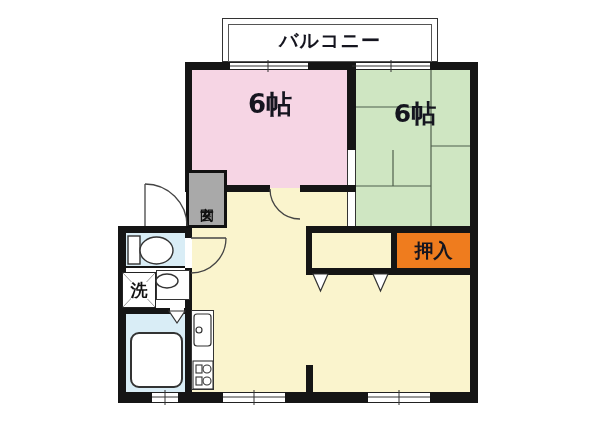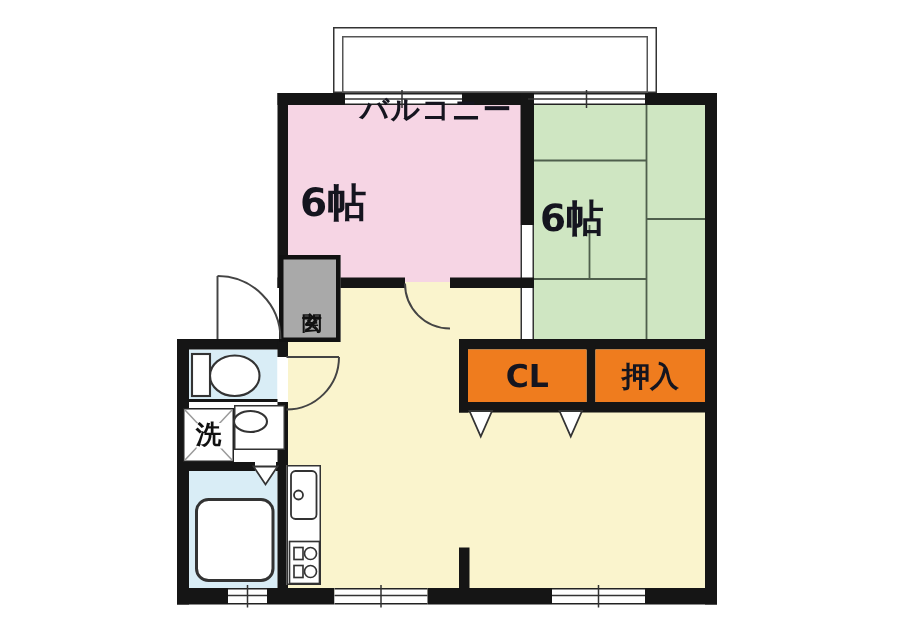--- a/index.html
+++ b/index.html
@@ -5,21 +5,21 @@
   html,body{margin:0;padding:0;background:#ffffff;}
   #stage{
     position:relative;width:600px;height:424px;background:#ffffff;
     font-family:"DejaVu Sans","Liberation Sans",sans-serif;
     font-weight:bold;color:#111111;overflow:hidden;
   }
   .abs{position:absolute;}
   .wall{position:absolute;background:#151515;}
   .room{position:absolute;}
   .window{position:absolute;background:#ffffff;border-top:1.5px solid #222;border-bottom:1.5px solid #222;box-sizing:border-box;}
-  .label{position:absolute;text-align:left;color:#15151f;margin-top:32px;}
+  .label{position:absolute;text-align:center;color:#15151f;}
   .box{position:absolute;box-sizing:border-box;display:flex;align-items:center;justify-content:center;}
   svg{position:absolute;left:0;top:0;pointer-events:none;}
 </style>
 </head>
 <body>
 
 <div id="stage">
 
   <div class="room" style="left:188px;top:188px;width:286px;height:208px;background:#faf4cd;"></div>
   <div class="room" style="left:188px;top:64px;width:164px;height:124px;background:#f6d5e4;"></div>
@@ -62,23 +62,20 @@
 
   <div class="wall" style="left:118px;top:392px;width:34px;height:11px;"></div>
   <div class="window" style="left:152px;top:392px;width:26px;height:11px;"></div>
   <div class="wall" style="left:178px;top:392px;width:45px;height:11px;"></div>
   <div class="window" style="left:223px;top:392px;width:62px;height:11px;"></div>
   <div class="wall" style="left:285px;top:392px;width:83px;height:11px;"></div>
   <div class="window" style="left:368px;top:392px;width:62px;height:11px;"></div>
   <div class="wall" style="left:430px;top:392px;width:48px;height:11px;"></div>
   <div class="wall" style="left:306px;top:365px;width:7px;height:27px;"></div>
 
-  <div class="box" style="left:312px;top:233px;width:79px;height:35px;background:#ef7c1e;">
-    <span class="labeltext" style="font-size:21px;color:#15151f;">CL</span>
-  </div>
   <div class="box" style="left:397px;top:233px;width:73px;height:35px;background:#ef7c1e;">
     <span style="font-size:19px;color:#15151f;">押入</span>
   </div>
 
   <div class="box" style="left:186px;top:170px;width:41px;height:58px;background:#a9a9a9;border:3.5px solid #111;">
     <span style="font-size:13px;writing-mode:vertical-rl;letter-spacing:2px;color:#111;">玄関</span>
   </div>
 
   <div class="box" style="left:122px;top:272px;width:34px;height:36px;background:#ffffff;border:1.5px solid #222;">
     <span style="font-size:17px;color:#111;position:relative;z-index:2;background:#fff;line-height:1;">洗</span>

